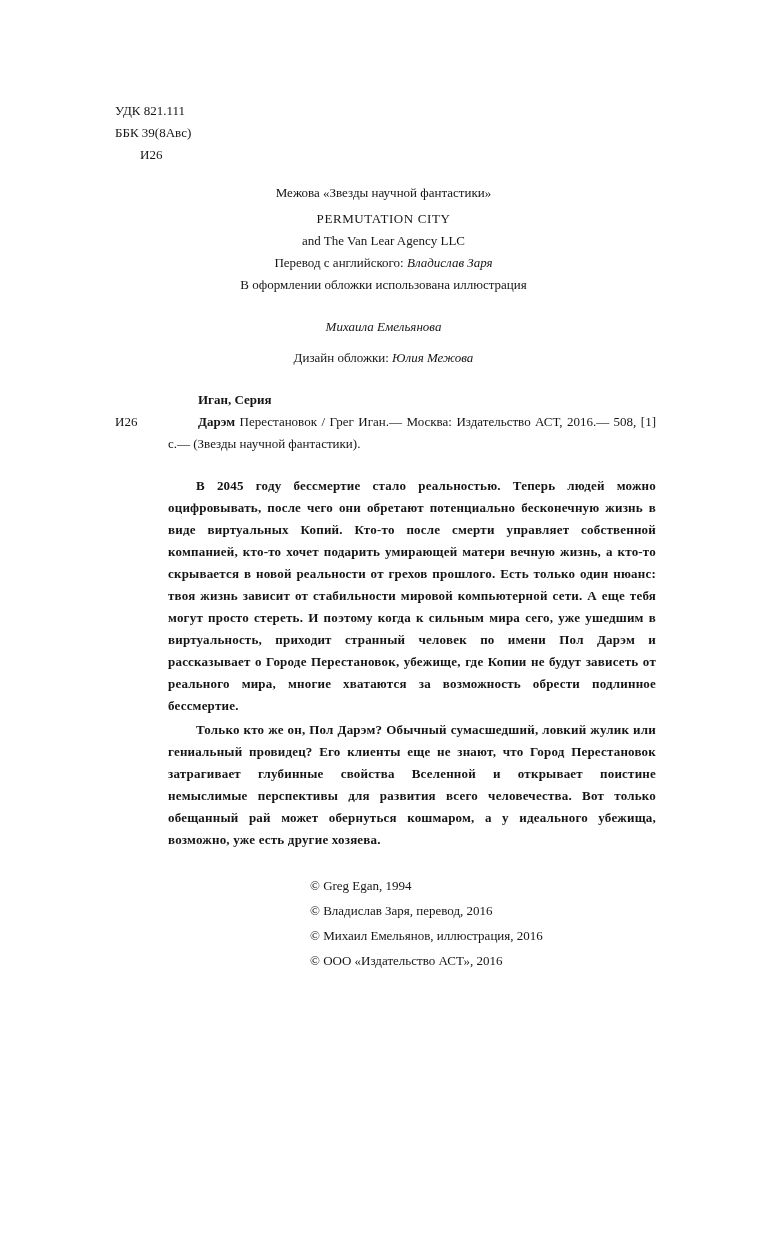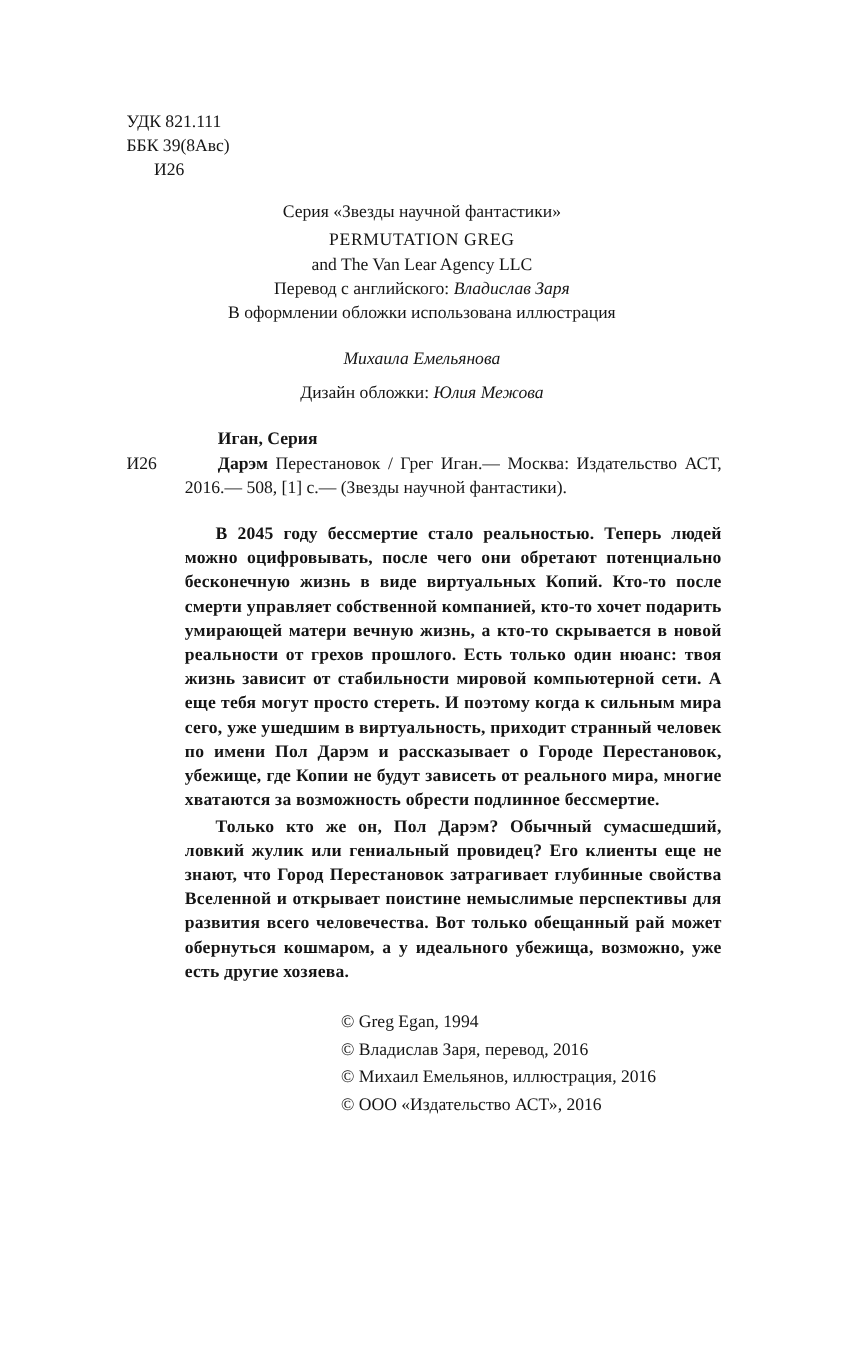--- a/index.html
+++ b/index.html
@@ -7,21 +7,21 @@
     padding: 0;
     background: #ffffff;
   }
   .page {
     position: relative;
     width: 767px;
     height: 1240px;
     background: #ffffff;
     color: #151515;
     font-family: "Liberation Serif", "DejaVu Serif", serif;
-    font-size: 16px;
+    font-size: 13px;
     line-height: 22px;
     overflow: hidden;
     box-sizing: border-box;
     padding-top: 100px;
   }
   .udc-block {
     margin-left: 115px;
   }
   .udc-block .idx {
     padding-left: 25px;
@@ -103,23 +103,23 @@
 <body>
 
 <div class="page">
 
   <div class="udc-block">
     <div>УДК 821.111</div>
     <div>ББК 39(8Авс)</div>
     <div class="idx">И26</div>
   </div>
 
-  <div class="center series">Серия «Звезды научной фантастики»</div>
+  <div class="center series">Межова «Звезды научной фантастики»</div>
 
-  <div class="center title-en">PERMUTATION GREG</div>
+  <div class="center title-en">PERMUTATION CITY</div>
 
   <div class="center">and The Van Lear Agency LLC</div>
 
   <div class="center"><span>Перевод с английского: </span><span class="it">Владислав Заря</span></div>
 
   <div class="center">В оформлении обложки использована иллюстрация</div>
   <div class="center it">Михаила Емельянова</div>
 
   <div class="center design-line"><span>Дизайн обложки: </span><span class="it">Юлия Межова</span></div>
 

